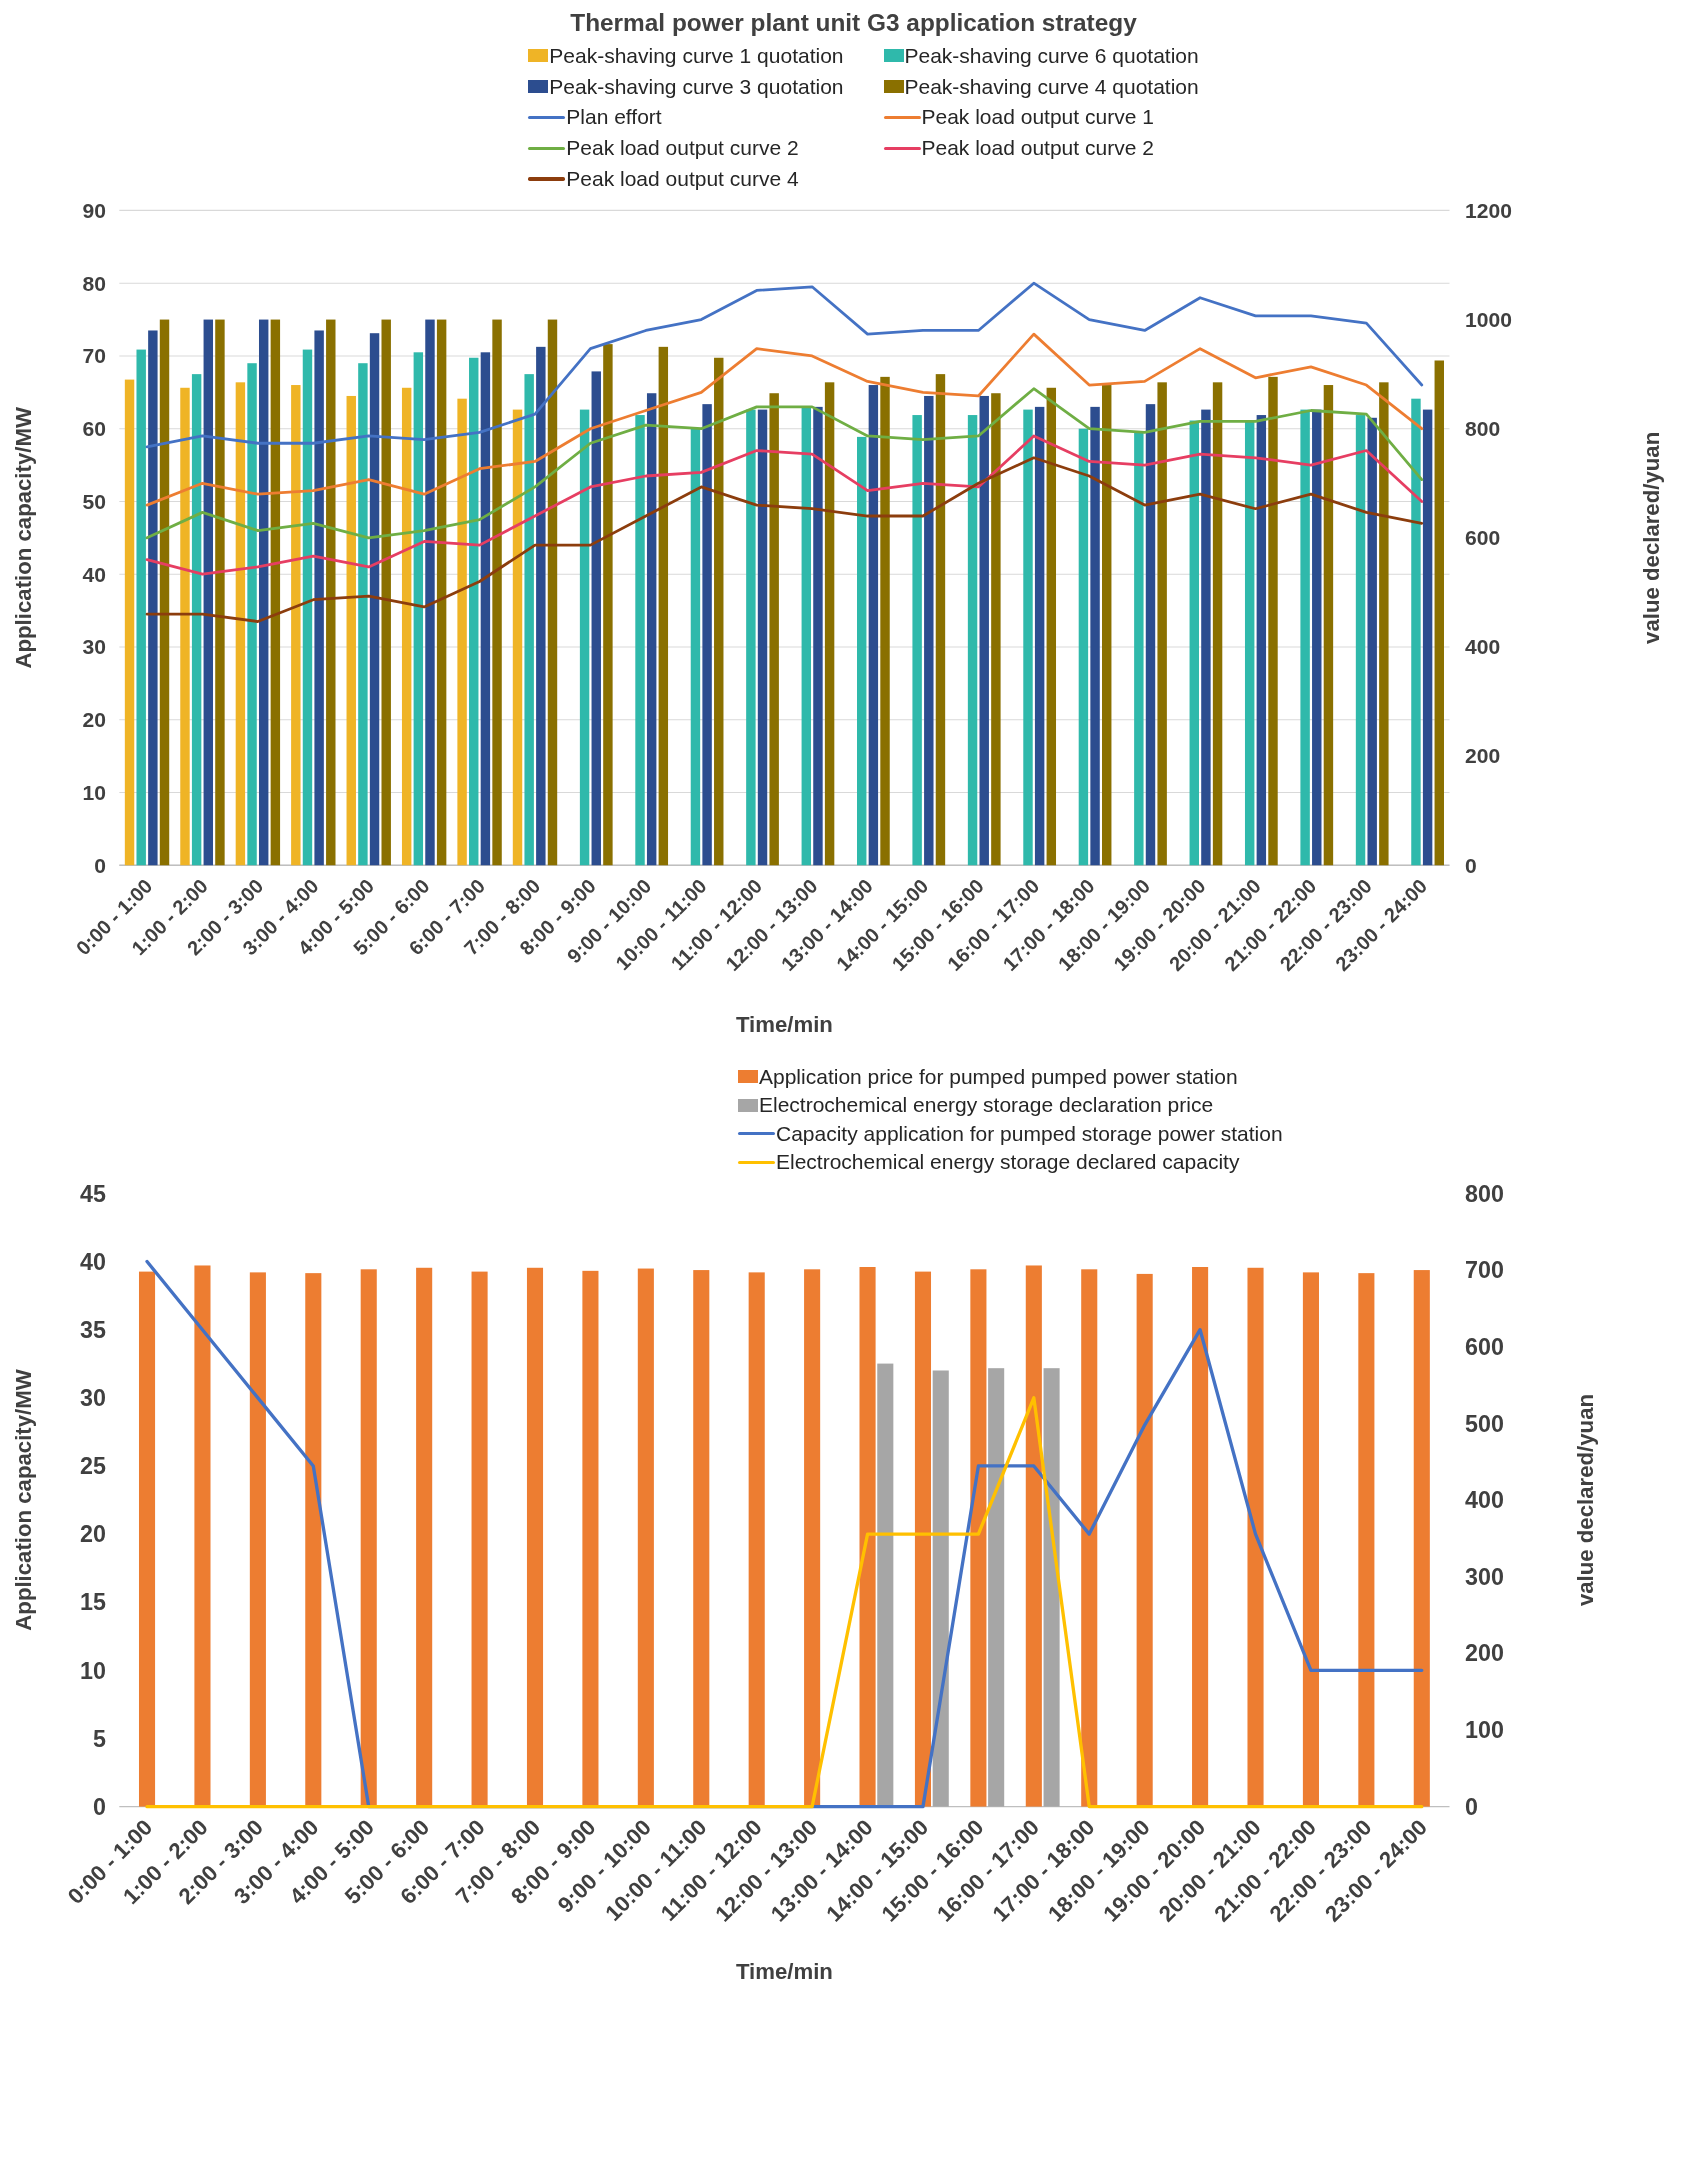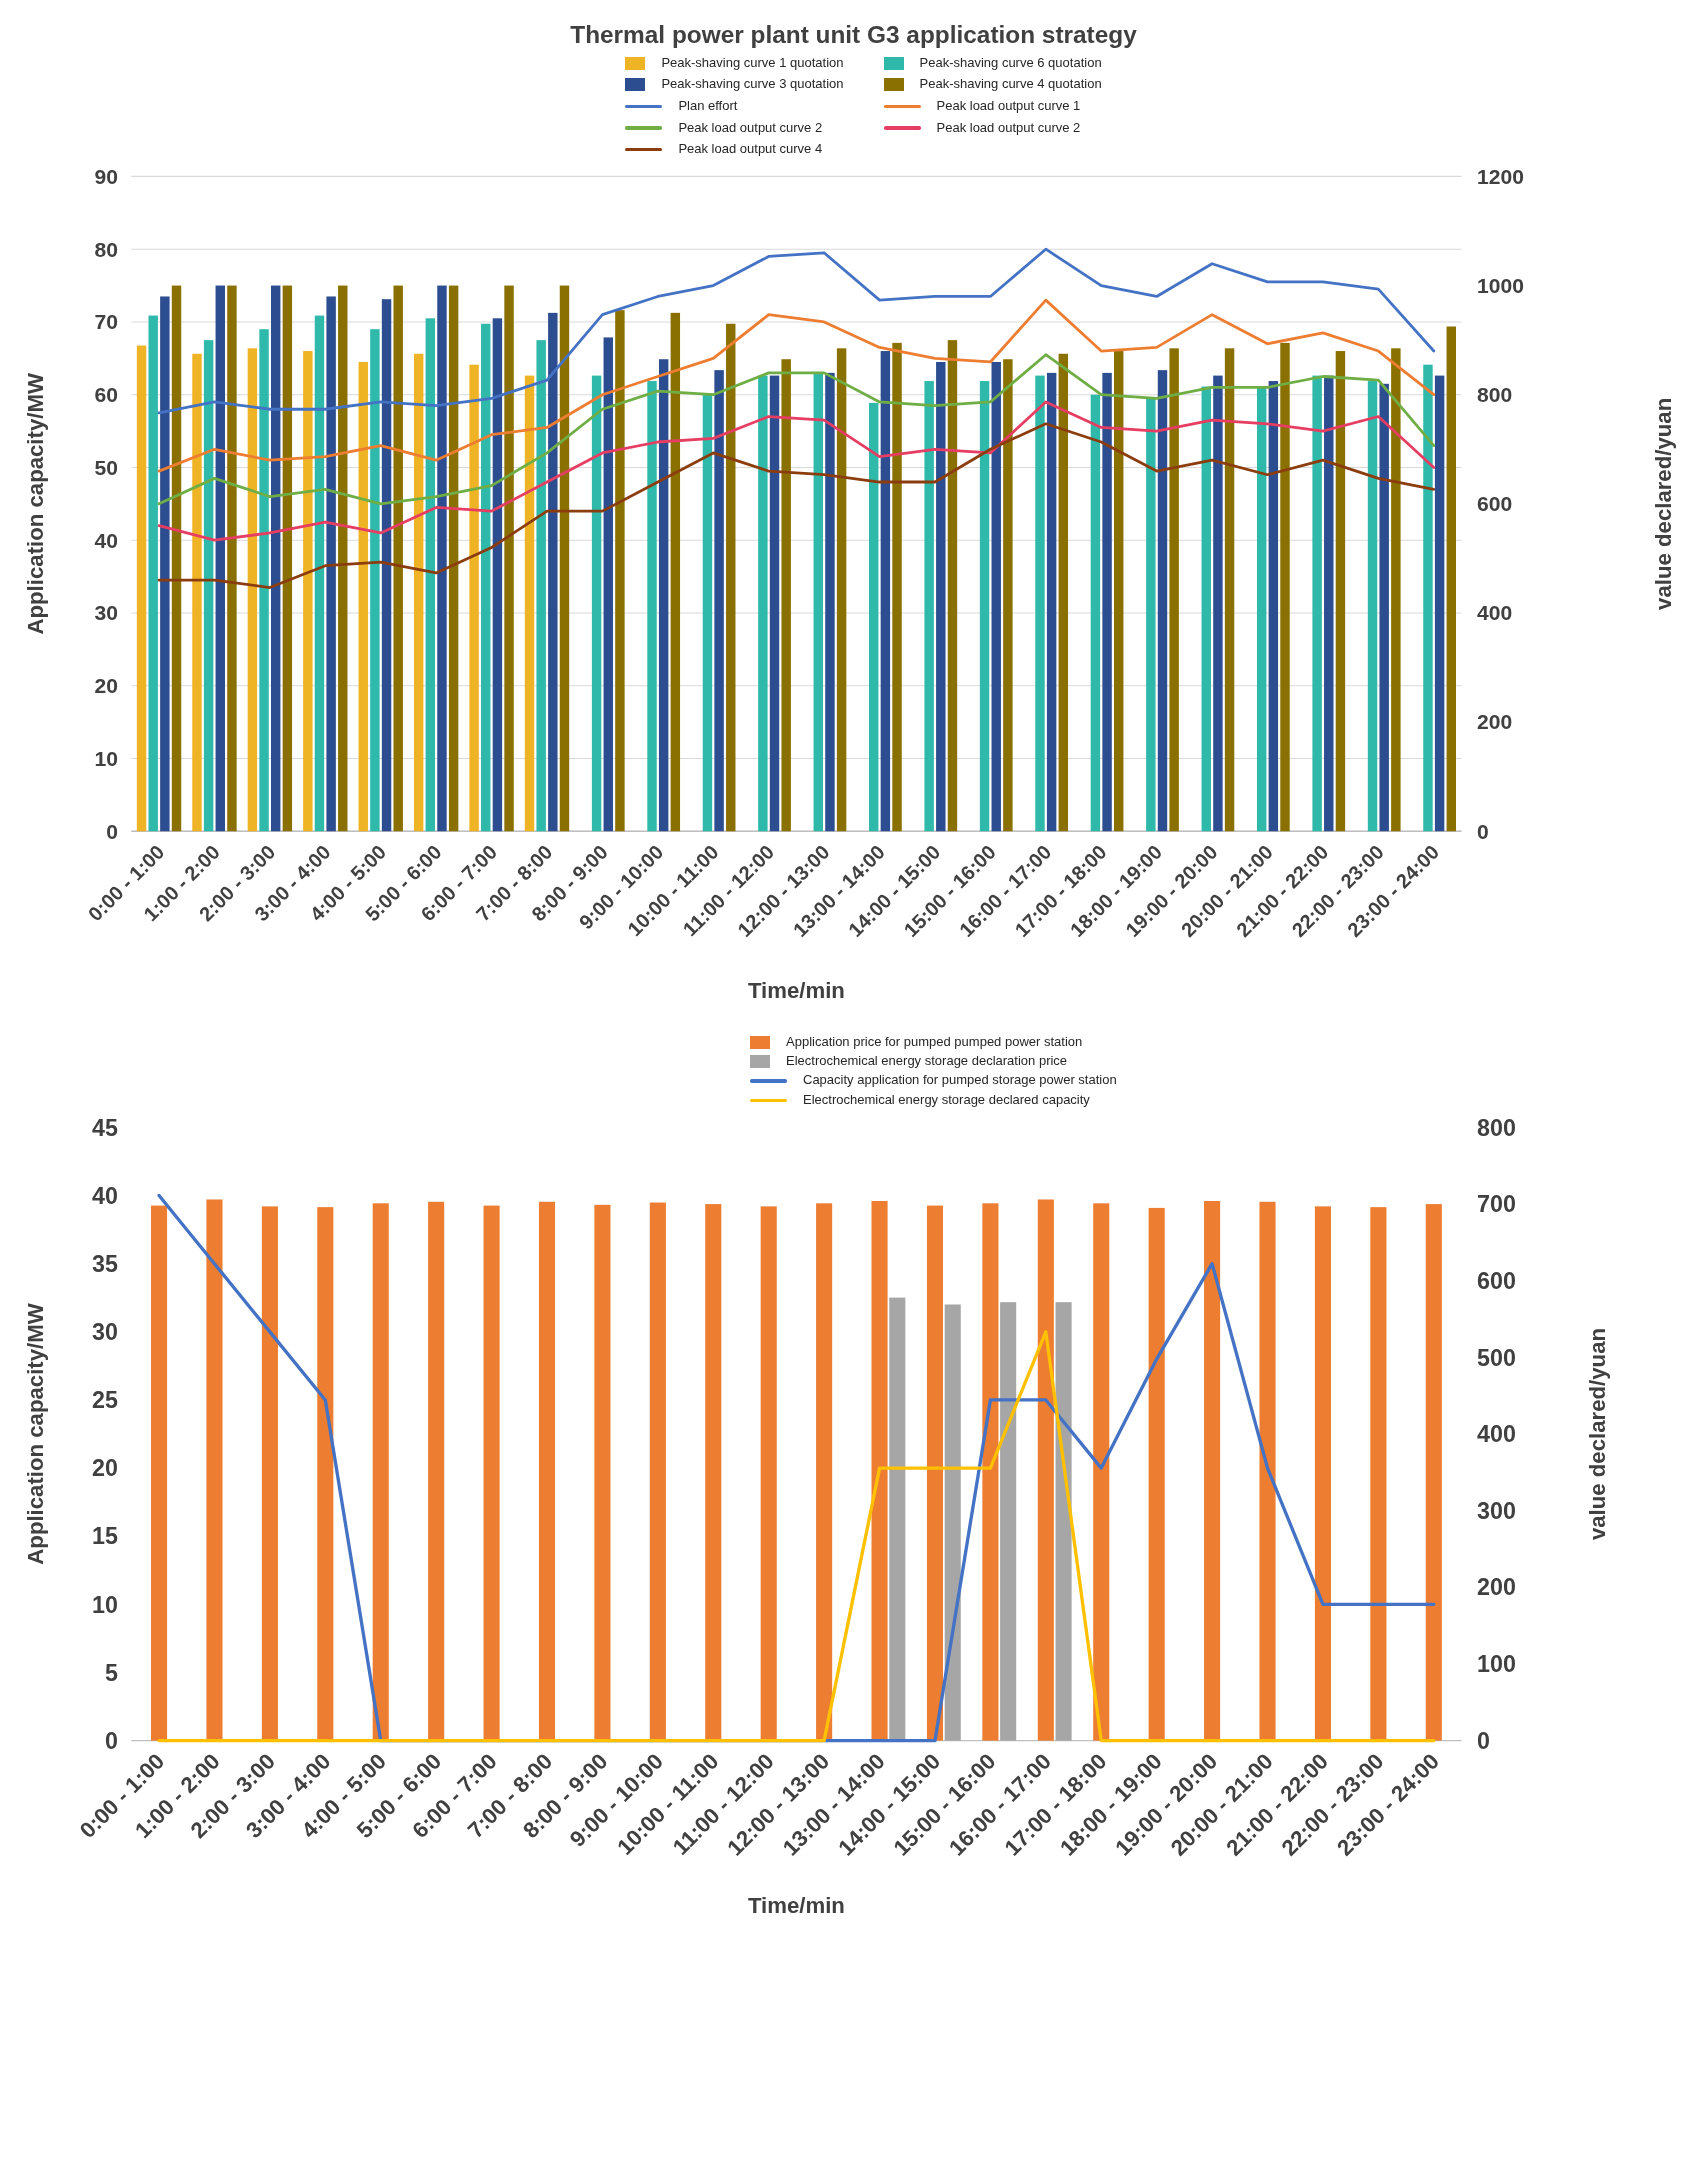--- a/index.html
+++ b/index.html
@@ -1,25 +1,25 @@
 <!DOCTYPE html>
 <html style="font-size:9px"><head>
 <meta charset="utf-8">
 <style>
   *{box-sizing:border-box}
   html,body{margin:0;padding:0;background:#ffffff}
   body{width:1707px;font-family:"Liberation Sans",sans-serif;color:#1a1a1a}
-  figure{margin:12px;padding:0}
+  figure{margin:0;padding:0}
   .chart-title{text-align:center;font-weight:700;color:#404040}
   .t1{font-size:24.4px;padding-top:9px}
   .t2{font-size:18.3px;padding-top:4.4px}
   .legend{display:grid;width:max-content}
   .legend.grid2{grid-template-columns:max-content max-content;column-gap:40px;row-gap:6.7px;margin:6.7px auto 0;transform:translateX(10px)}
   .legend.col1{grid-template-columns:max-content;row-gap:4.4px;margin:7.8px 0 0 738px}
-  .legend-item{display:flex;align-items:center;gap:16px;font-size:13px;color:#262626;line-height:1.15}
+  .legend-item{display:flex;align-items:center;gap:1px;font-size:21px;color:#262626;line-height:1.15}
   .swatch{display:inline-block;flex:0 0 auto}
   .swatch.bar{width:20px;height:13.3px}
   .swatch.line{width:37px;height:3.3px;border-radius:1.7px}
   svg.plot{display:block;width:1707px;height:auto}
   svg text{font-family:"Liberation Sans",sans-serif}
   .caption{font-family:"Liberation Serif",serif;font-size:34px;margin:11px 0 3.3px 4.4px;color:#111}
   .cap-bold{font-weight:700}
 </style>
 </head>
 <body>

